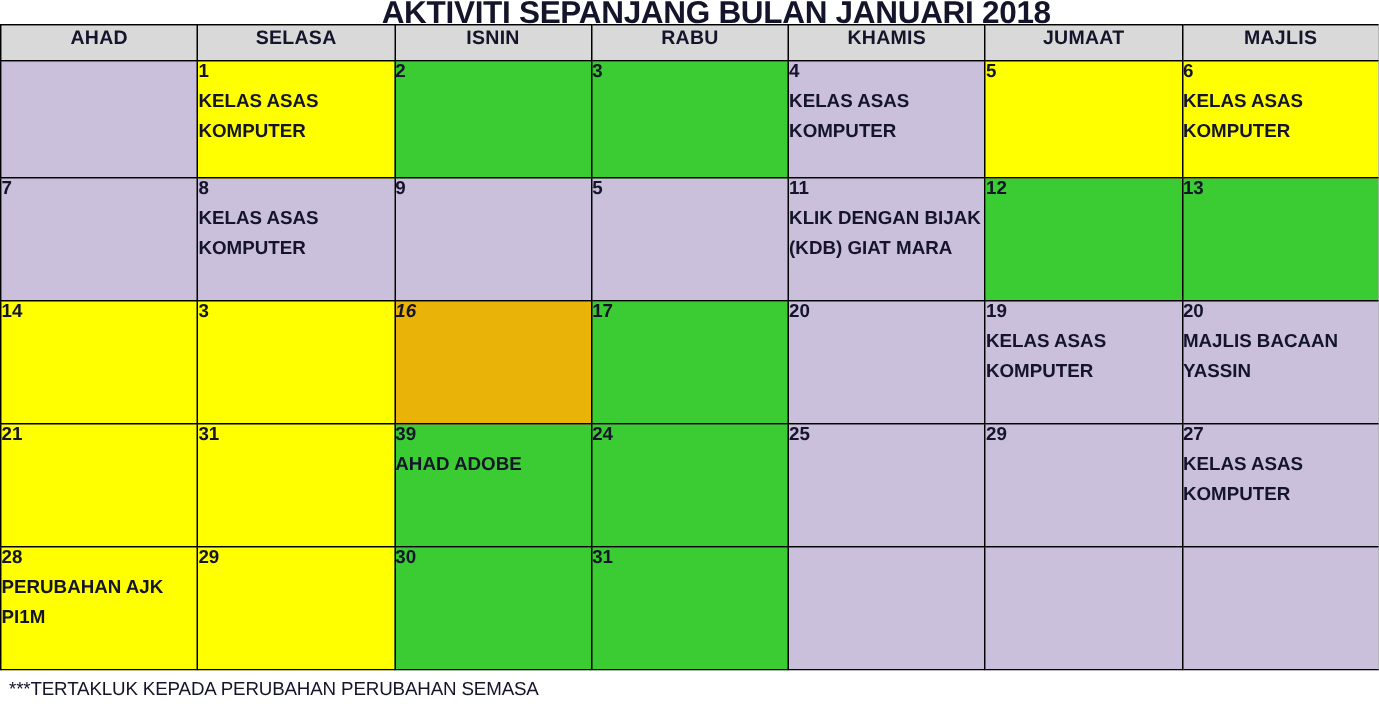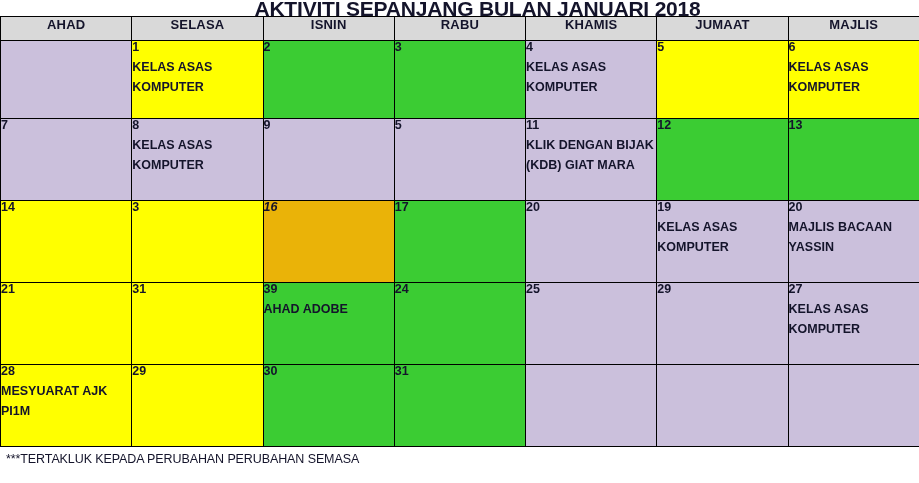--- a/index.html
+++ b/index.html
@@ -262,21 +262,21 @@
             <span class="event"></span>
           </td>
         <td class="c-purple">
             <span class="daynum">27</span>
             <span class="event">KELAS ASAS KOMPUTER</span>
           </td>
       </tr>
       <tr class="r5">
         <td class="c-yellow">
             <span class="daynum">28</span>
-            <span class="event">MESYUARAT AJK PI1M</span>
+            <span class="event">PERUBAHAN AJK PI1M</span>
           </td>
         <td class="c-yellow">
             <span class="daynum">29</span>
             <span class="event"></span>
           </td>
         <td class="c-green">
             <span class="daynum">30</span>
             <span class="event"></span>
           </td>
         <td class="c-green">

